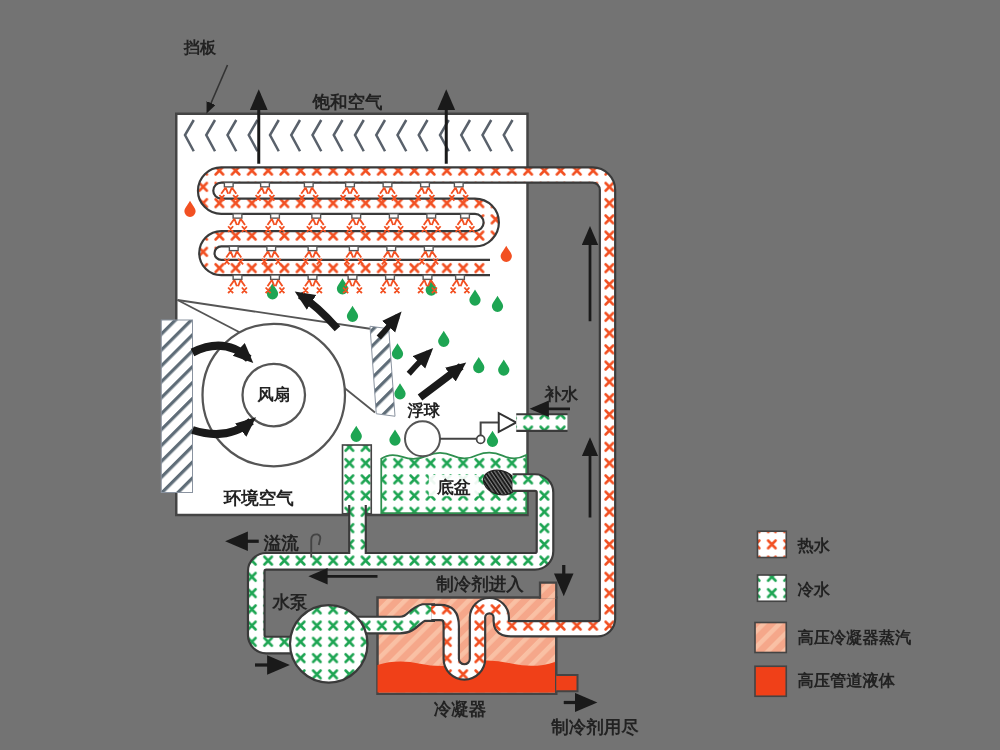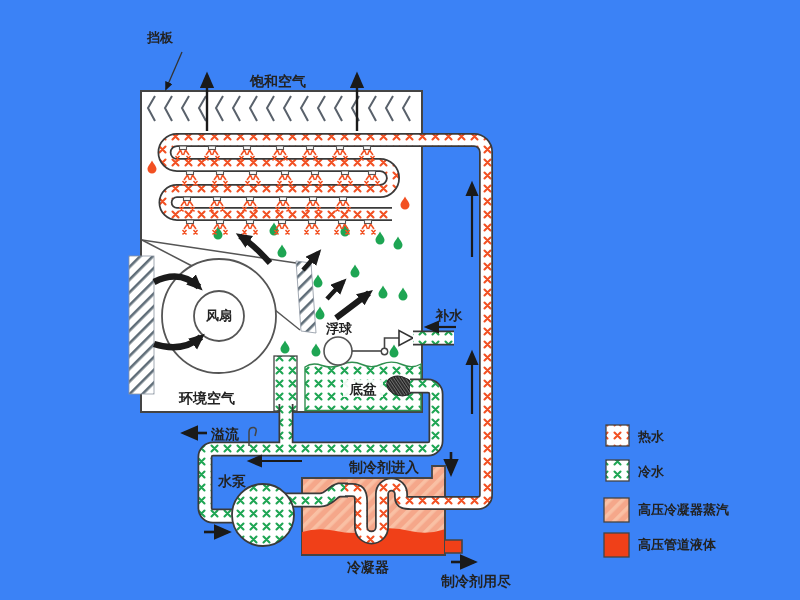--- a/index.html
+++ b/index.html
@@ -1,16 +1,16 @@
 <!DOCTYPE html>
 <html><head>
 <meta charset="utf-8">
 <style>
   html,body{margin:0;padding:0;background:#fcfcfa;}
-  .stage{width:800px;height:600px;position:relative;overflow:hidden;background:#3b82f6;
+  .stage{width:800px;height:600px;position:relative;overflow:hidden;background:#737373;
          font-family:"DejaVu Sans","Liberation Sans",sans-serif;}
   svg text{font-family:"DejaVu Sans","Liberation Sans",sans-serif;fill:#222;font-weight:600;}
 </style>
 </head>
 <body>
 
 <div class="stage">
 <svg width="800" height="600" viewBox="0 0 800 600">
   <defs>
     <pattern id="hotX" width="13" height="13" patternUnits="userSpaceOnUse">

